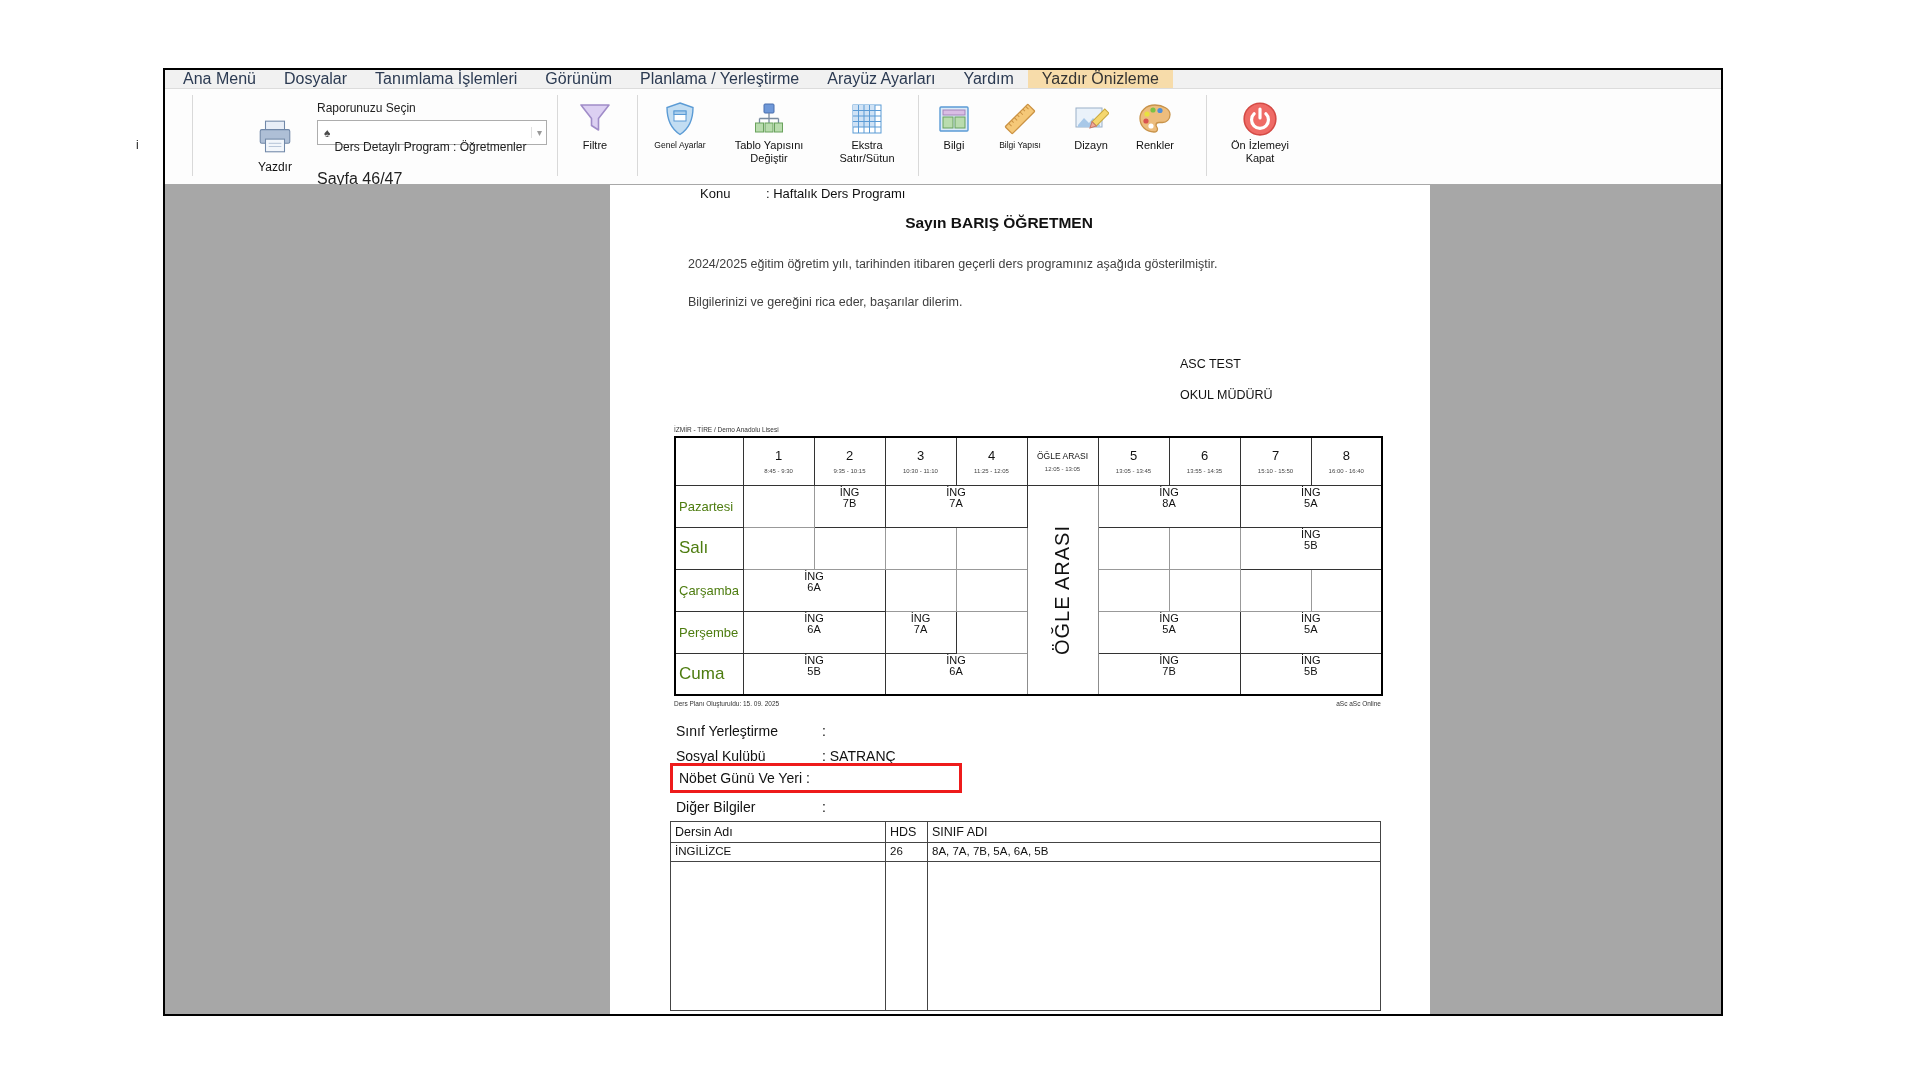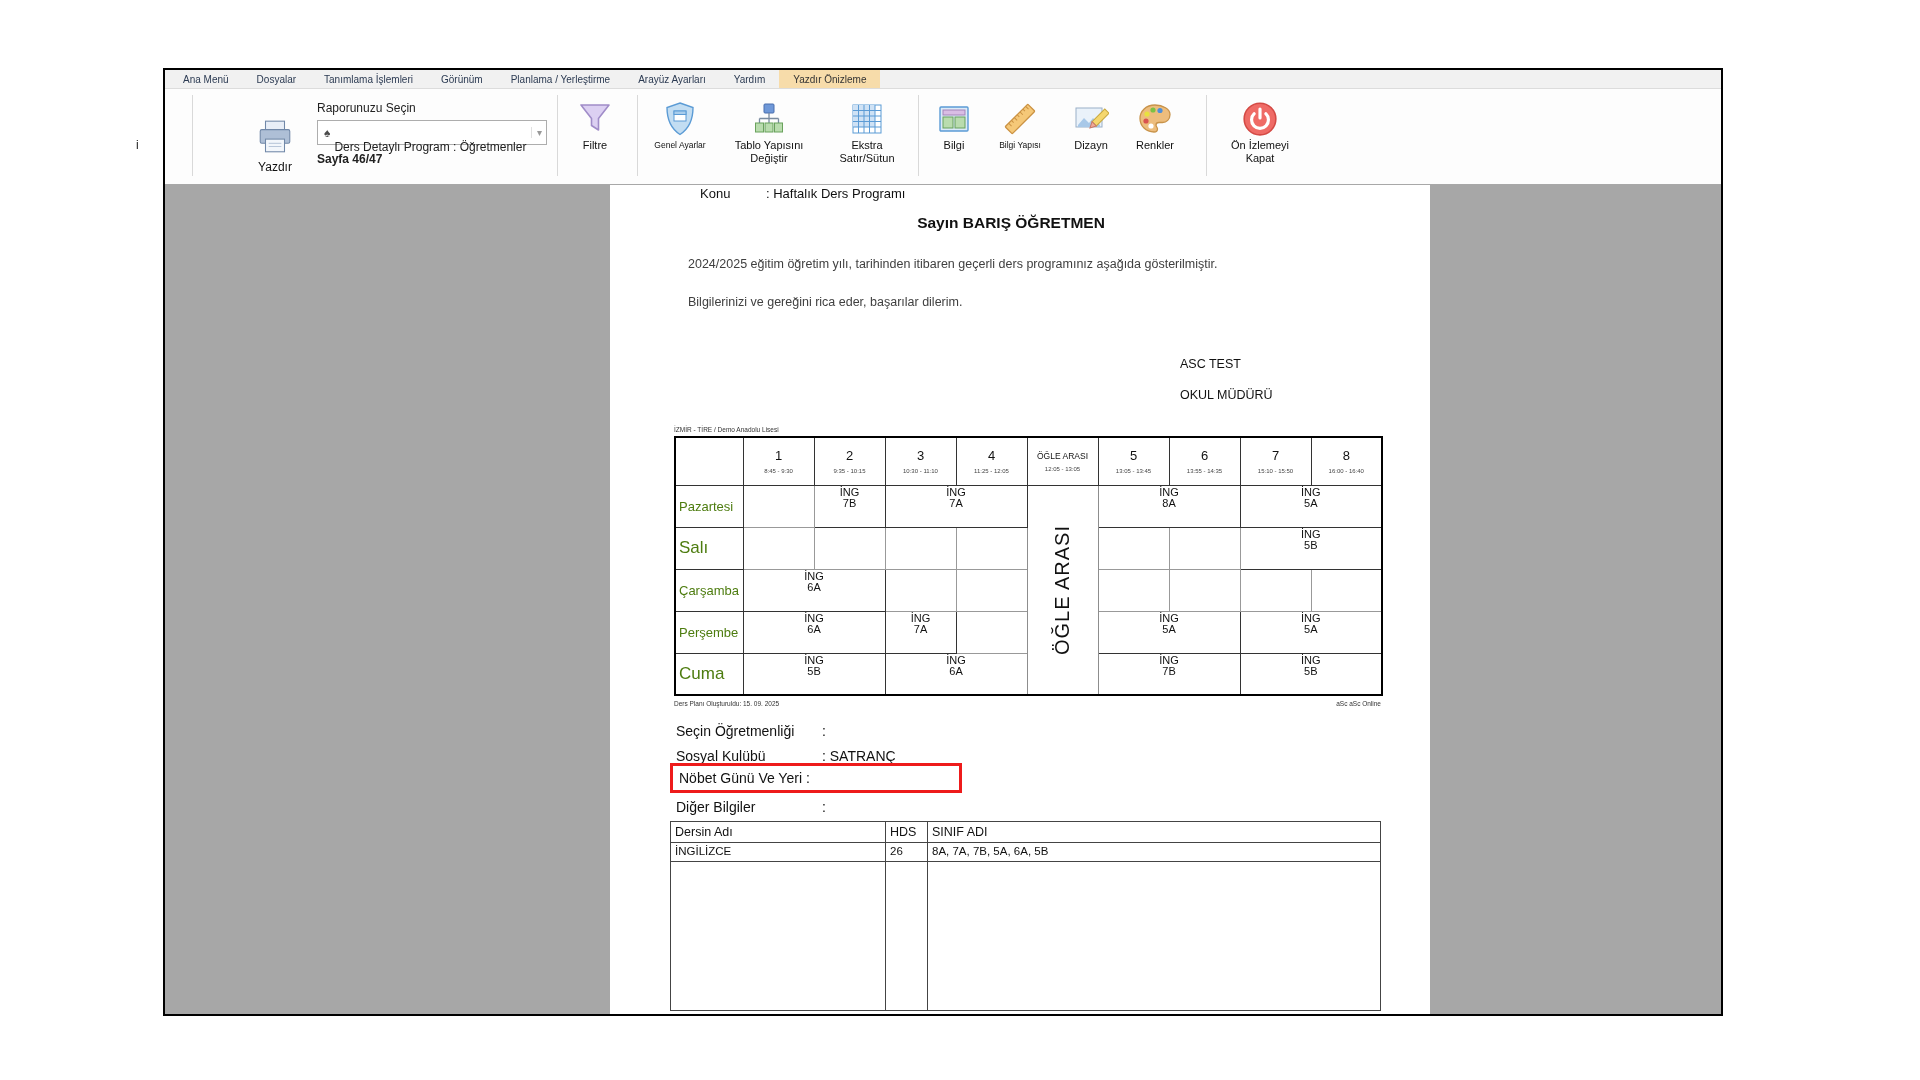--- a/index.html
+++ b/index.html
@@ -5,49 +5,49 @@
   * { margin:0; padding:0; box-sizing:border-box; }
   html,body { width:1920px; height:1080px; background:#ffffff; font-family:"Liberation Sans", sans-serif; }
   .stray { position:absolute; left:136px; top:138px; font-size:12px; color:#222; }
 
   .app-window { position:absolute; left:163px; top:68px; width:1560px; height:948px;
     border:2px solid #000; background:#fff; overflow:hidden; }
 
   
   .menubar { position:absolute; left:0; top:0; width:100%; height:19px; background:#f1f1f1;
     border-bottom:1px solid #dcdcdc; display:flex; align-items:stretch; padding-left:4px; }
-  .menu-item { display:flex; align-items:center; padding:0 14px; font-size:10px; color:#2b3a52; cursor:default; white-space:nowrap;text-align:right; }
+  .menu-item { display:flex; align-items:center; padding:0 14px; font-size:16px; color:#2b3a52; cursor:default; white-space:nowrap;text-align:right; }
   .menu-item.active { background:#f7dcaa; color:#333; }
 
   
   .toolbar { position:absolute; left:0; top:19px; width:100%; height:96px; background:#fdfdfd; border-bottom:1px solid #a8a8a8; }
   .tb-sep { position:absolute; top:6px; bottom:8px; width:1px; background:#d9d9d9; }
   .tb-btn { position:absolute; top:10px; display:flex; flex-direction:column; align-items:center; cursor:default; }
   .tb-icon { width:40px; height:40px; display:flex; align-items:center; justify-content:center; }
   .tb-label { font-size:11px; line-height:12.5px; color:#111; text-align:center; white-space:nowrap; }
   .tb-label.small { font-size:8.5px; }
   .tb-btn.print { top:28px; }
   .tb-btn.print .tb-label { margin-top:4px; font-size:12px; }
 
   .report-group { position:absolute; left:152px; top:12px; width:250px; }
   .rg-label { font-size:12px; color:#222; margin-bottom:5px; }
   .rg-dropdown { width:230px; height:25px; border:1px solid #adadad; background:#fff; display:flex; align-items:center; padding:0 4px; }
   .rg-icon { font-size:12px; color:#4a4a4a; margin:0 4px 0 2px; }
   .rg-value { font-size:12px; color:#222; flex:1; white-space:nowrap; overflow:hidden;margin-top:29px; }
   .rg-arrow { font-size:10px; color:#999; border-left:1px solid #e0e0e0; padding-left:5px; }
-  .rg-page { font-size:12px; color:#222; margin-top:7px;font-weight:bold; }
+  .rg-page { font-size:16px; color:#222; margin-top:25px; }
 
   
   .preview { position:absolute; left:0; top:115px; right:0; bottom:0; background:#a7a7a7; }
   .page { position:absolute; left:445px; top:0; width:820px; bottom:0; background:#fff; overflow:hidden; }
   .abs { position:absolute; }
 
   .konu-row { left:90px; top:1px; font-size:13px; color:#111; }
   .konu-label { display:inline-block; width:66px; }
-  .salutation { left:16px; top:29px; width:100%; text-align:center; padding-right:50px; font-size:15.5px; font-weight:bold; color:#111; }
+  .salutation { left:4px; top:29px; width:100%; text-align:center; padding-right:50px; font-size:15.5px; font-weight:bold; color:#111; }
   .para { left:78px; top:72px; font-size:12.5px; color:#404040; }
   .para2 { top:110px; }
   .sig { left:570px; font-size:12.5px; color:#111; }
   .tiny { font-size:6.5px; color:#333; letter-spacing:0; }
   .school-note { left:64px; top:241px; }
 
   
   table.sched { position:absolute; left:64px; top:251px; border-collapse:collapse; table-layout:fixed; background:#fff; border:2px solid #000; }
   table.sched thead tr { height:48px; }
   table.sched tbody tr { height:42px; }
@@ -401,21 +401,21 @@
             </tr>
           </tbody>
       </table>
 
       <div class="abs sched-footer">
         <span class="tiny">Ders Planı Oluşturuldu: 15. 09. 2025</span>
         <span class="tiny">aSc aSc Online</span>
       </div>
 
       <div class="abs info-row" style="top:538px">
-        <span class="ilabel">Seçin Öğretmenliği</span>: <span></span>
+        <span class="ilabel">Sınıf Yerleştirme</span>: <span></span>
       </div>
       <div class="abs info-row" style="top:563px">
         <span class="ilabel">Sosyal Kulübü</span>: <span>SATRANÇ</span>
       </div>
       <div class="abs redbox">
         <span class="nlabel">Nöbet Günü Ve Yeri</span>: <span></span>
       </div>
       <div class="abs info-row" style="top:614px">
         <span class="ilabel">Diğer Bilgiler</span>: <span></span>
       </div>

